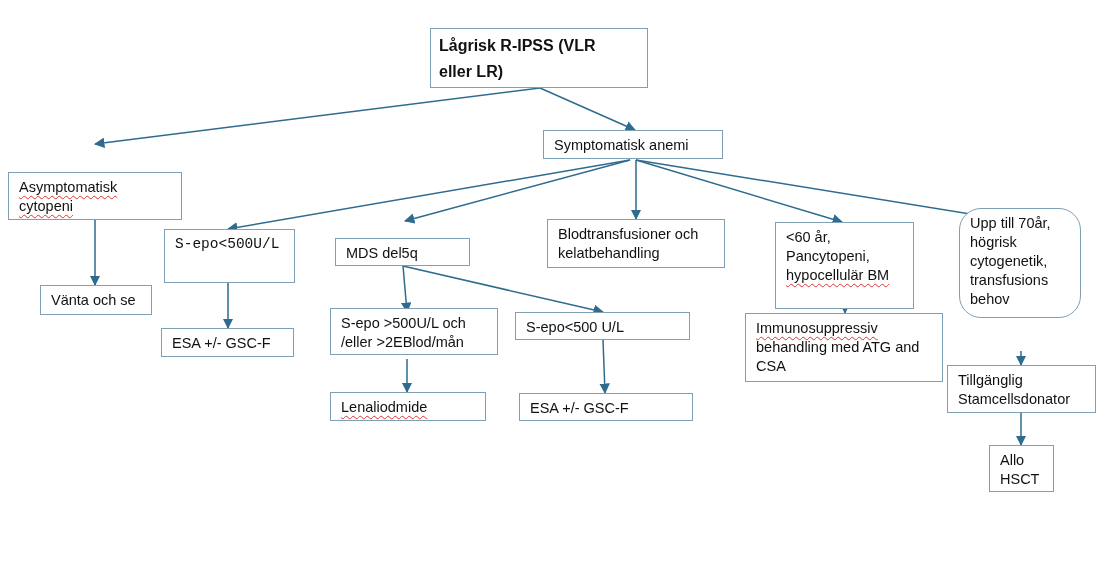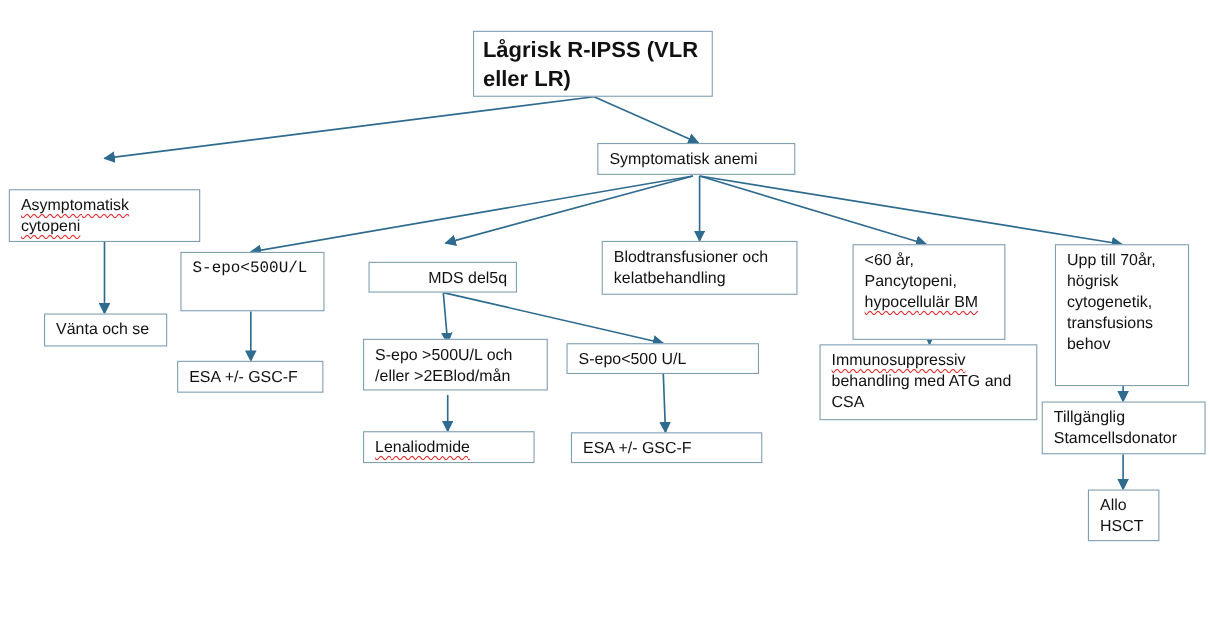--- a/index.html
+++ b/index.html
@@ -2,21 +2,21 @@
 <html><head>
 <meta charset="utf-8">
 <style>
   html, body { margin:0; padding:0; background:#ffffff; }
   body { width:1100px; height:563px; position:relative; overflow:hidden;
          font-family:"Liberation Sans", sans-serif; color:#111; }
   #edges { position:absolute; left:0; top:0; width:1100px; height:563px; }
   .node { position:absolute; box-sizing:border-box; border:1.3px solid #7f9fb3;
           background:#fff; padding:5px 8px 4px 10px; font-size:14.5px; line-height:19px;
           white-space:pre-line; }
-  .node.title { font-weight:bold; font-size:20px; line-height:26px; padding:4px 6px 4px 8px; }
+  .node.title { font-weight:bold; font-size:16px; line-height:26px; padding:4px 6px 4px 8px; }
   .sq { text-decoration: underline wavy #d33; text-decoration-thickness:1px; text-underline-offset:3px; }
 </style>
 </head>
 <body>
 
 <svg id="edges" xmlns="http://www.w3.org/2000/svg">
   <defs>
     <marker id="arr" viewBox="0 0 10 10" refX="9" refY="5" markerWidth="7" markerHeight="7" orient="auto-start-reverse">
       <path d="M0,0 L10,5 L0,10 z" fill="#2e6b8e"></path>
     </marker>
@@ -48,21 +48,21 @@
 <span class="sq">cytopeni</span></div>
 
 <div class="node" style="left:40px;top:285px;width:112px;height:30px;">Vänta och se</div>
 
 <div class="node" style="left:543px;top:130px;width:180px;height:29px;">Symptomatisk anemi</div>
 
 <div class="node" style="left:164px;top:229px;width:131px;height:54px;font-family:Liberation Mono, monospace;">S-epo&lt;500U/L</div>
 
 <div class="node" style="left:161px;top:328px;width:133px;height:29px;">ESA +/- GSC-F</div>
 
-<div class="node" style="left:335px;top:238px;width:135px;height:28px;text-align:right;">MDS del5q</div>
+<div class="node" style="left:335px;top:238px;width:135px;height:28px;">MDS del5q</div>
 
 <div class="node" style="left:330px;top:308px;width:168px;height:47px;">S-epo &gt;500U/L och
 /eller &gt;2EBlod/mån</div>
 
 <div class="node" style="left:515px;top:312px;width:175px;height:28px;">S-epo&lt;500 U/L</div>
 
 <div class="node" style="left:330px;top:392px;width:156px;height:29px;"><span class="sq">Lenaliodmide</span></div>
 
 <div class="node" style="left:519px;top:393px;width:174px;height:28px;">ESA +/- GSC-F</div>
 
@@ -70,21 +70,21 @@
 kelatbehandling</div>
 
 <div class="node" style="left:775px;top:222px;width:139px;height:87px;"><span>&lt;60 år,
 Pancytopeni,</span>
 <span class="sq">hypocellulär BM</span></div>
 
 <div class="node" style="left:745px;top:313px;width:198px;height:69px;"><span class="sq">Immunosuppressiv</span>
 <span>behandling med ATG and
 CSA</span></div>
 
-<div class="node" style="left:959px;top:222px;width:122px;height:129px;">Upp till 70år,
+<div class="node" style="left:959px;top:208px;width:122px;height:110px;border-radius:22px;">Upp till 70år,
 högrisk
 cytogenetik,
 transfusions
 behov</div>
 
 <div class="node" style="left:947px;top:365px;width:149px;height:48px;">Tillgänglig
 Stamcellsdonator</div>
 
 <div class="node" style="left:989px;top:445px;width:65px;height:47px;">Allo
 HSCT</div>

